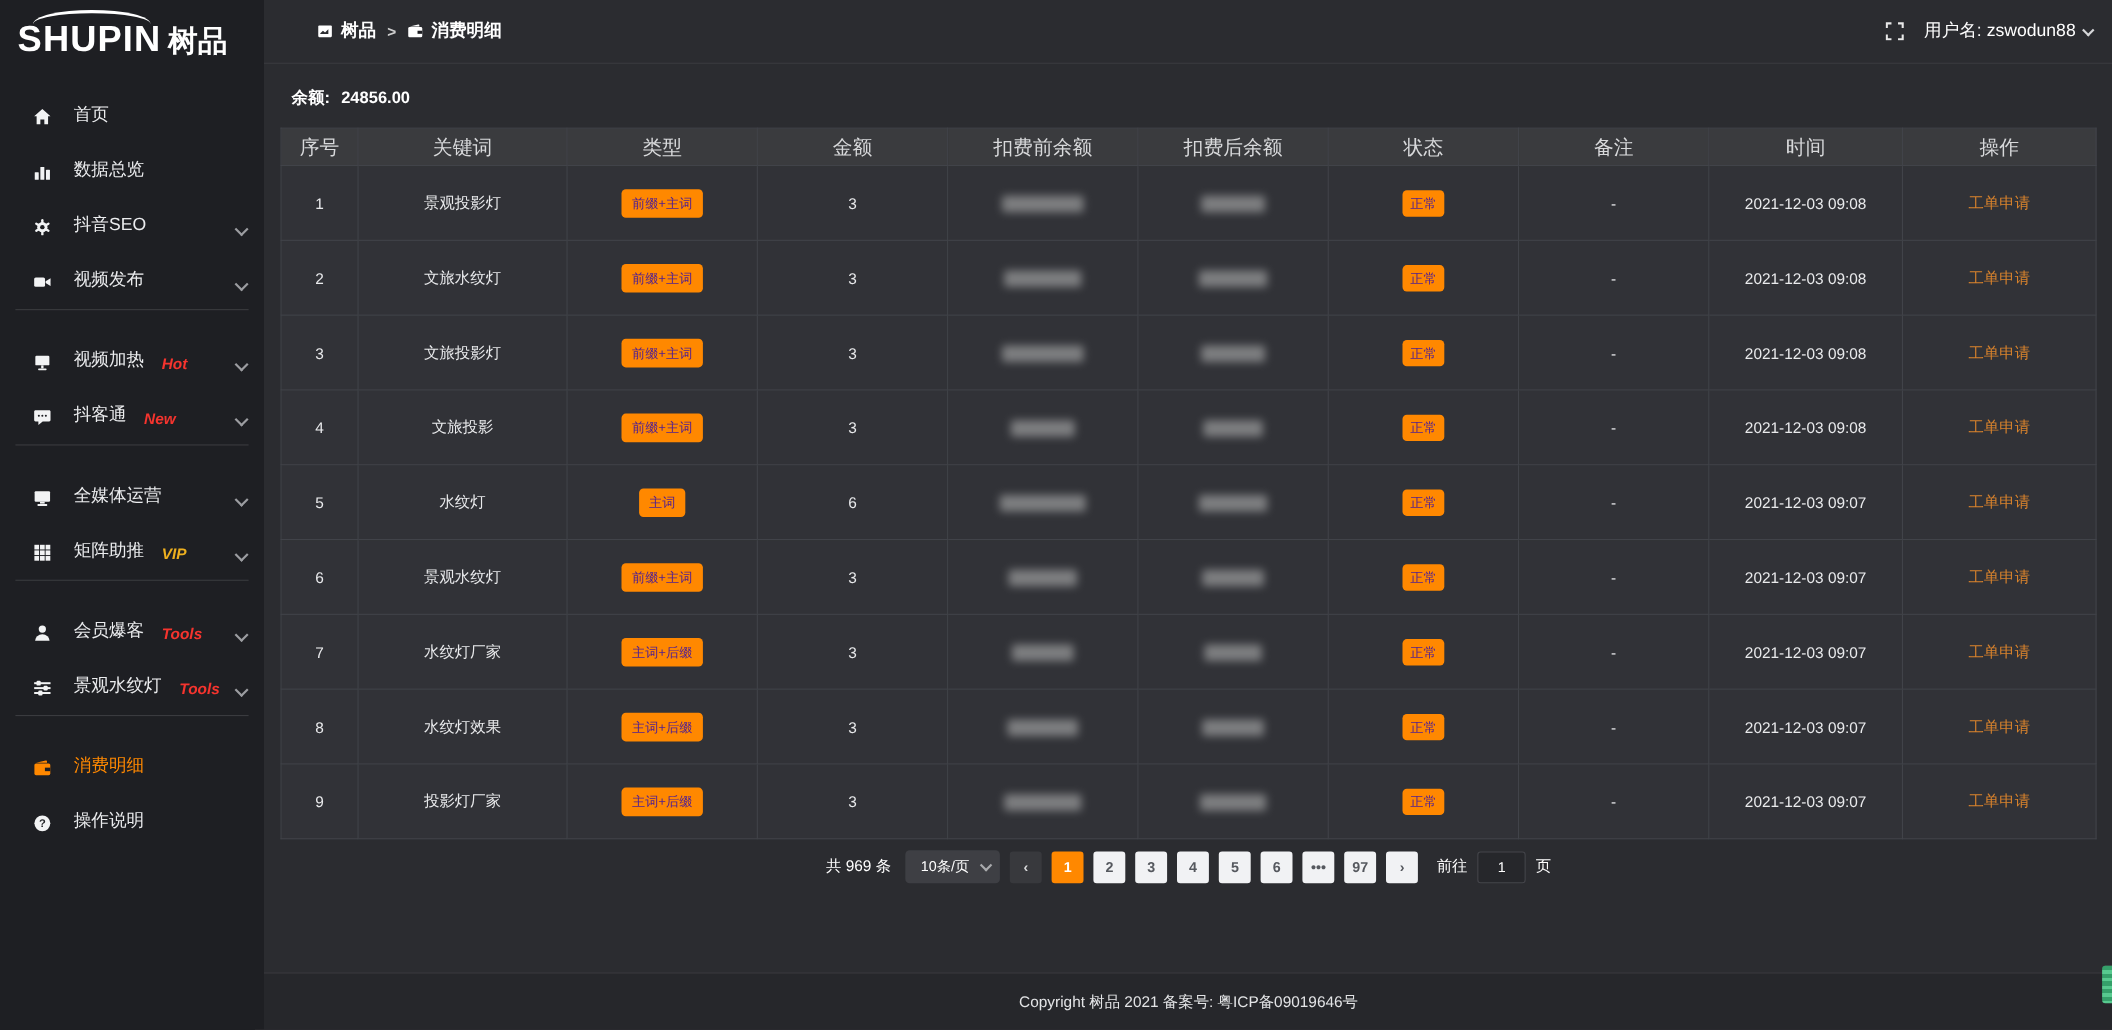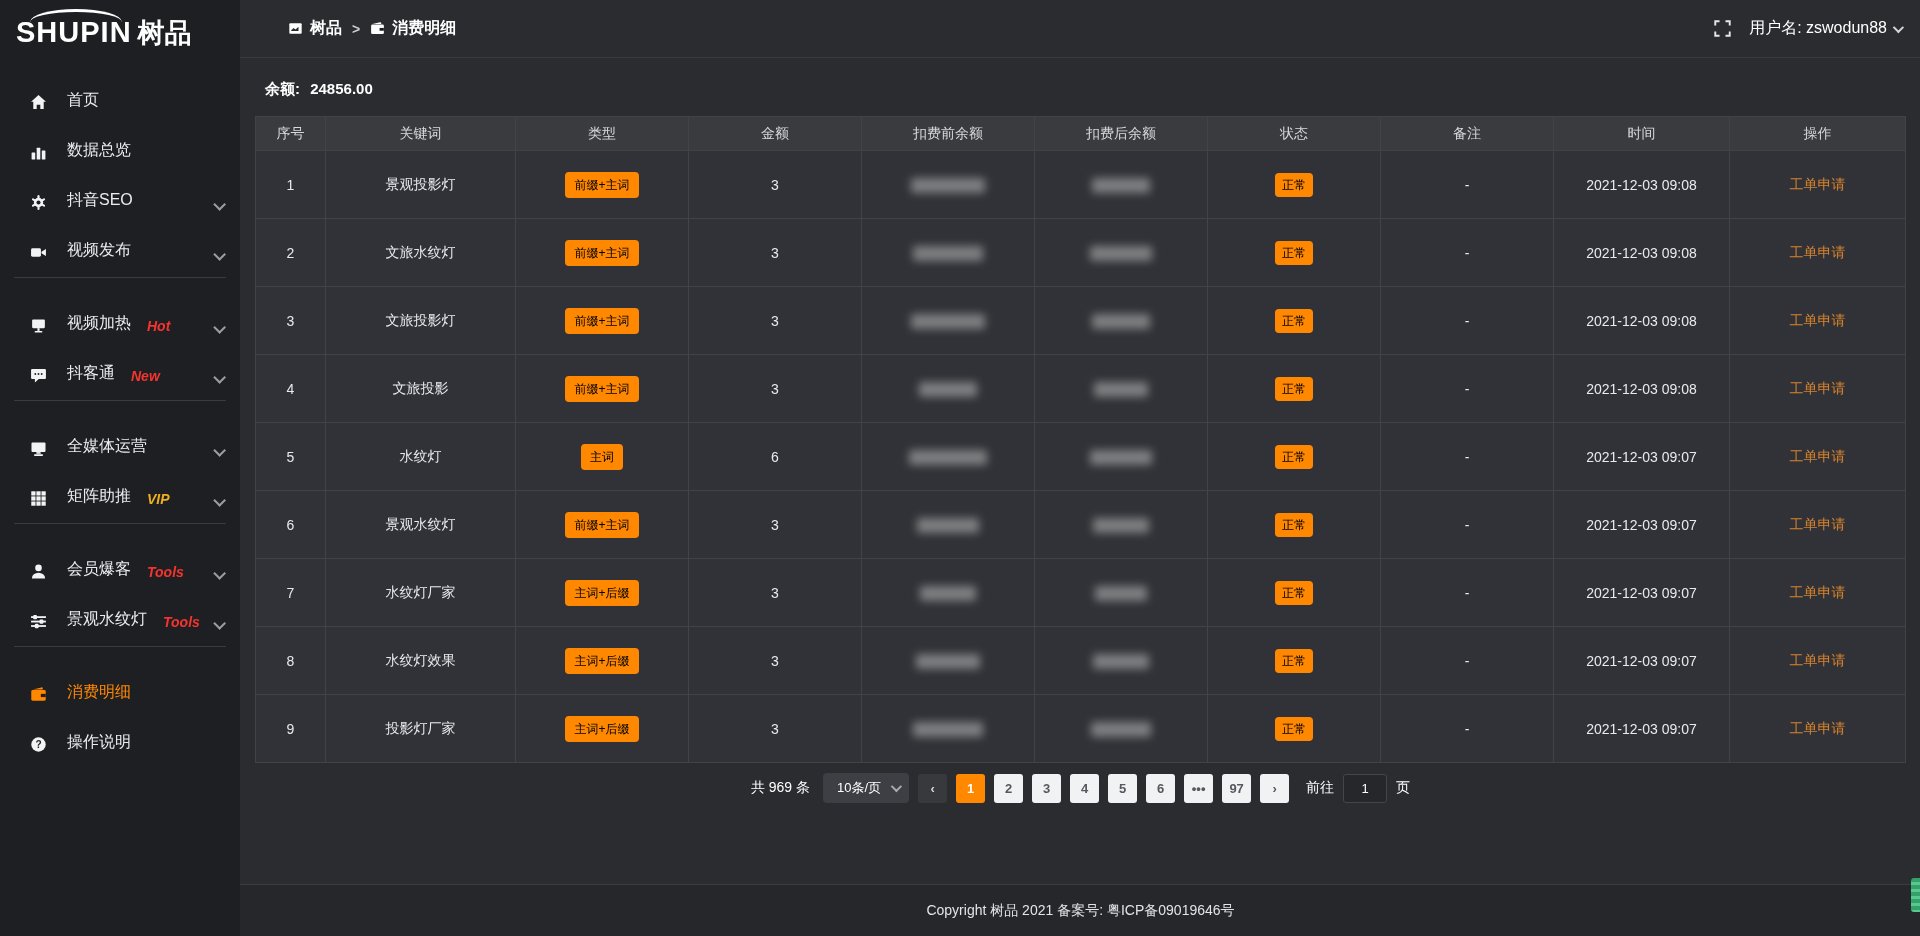--- a/index.html
+++ b/index.html
@@ -15,21 +15,21 @@
     --muted:#cfd0d3;
   }
   *{margin:0;padding:0;box-sizing:border-box;}
   html,body{width:1920px;height:936px;overflow:hidden;}
   body{font-family:"Liberation Sans","DejaVu Sans",sans-serif;background:var(--content-bg);color:var(--text);}
   .app{display:flex;width:100%;height:100%;position:relative;}
 
   
   .sidebar{width:240px;min-width:240px;height:100%;background:var(--sidebar-bg);padding-top:8px;}
   .logo{display:flex;align-items:flex-end;gap:6px;padding:10px 14px 6px 16px;cursor:pointer;}
-  .logo-en{font-size:29px;font-weight:bold;letter-spacing:1px;color:#fff;line-height:1;position:relative;}
+  .logo-en{font-size:33px;font-weight:bold;letter-spacing:1px;color:#fff;line-height:1;position:relative;}
   .logo-en:before{content:"";position:absolute;left:14px;right:10px;top:-9px;height:10px;border-top:3px solid #fff;border-radius:50% 50% 0 0/100% 100% 0 0;}
   .logo-cn{font-size:27px;font-weight:bold;color:#fff;line-height:1;}
   .menu{margin-top:18px;}
   .menu-item{display:flex;align-items:flex-end;height:40px;margin:10px 0;padding:0 18px 0 30px;font-size:16px;color:#ebecee;cursor:pointer;position:relative;}
   .menu-item .mi-icon{width:17px;height:17px;margin-right:20px;display:inline-flex;color:#f2f3f4;flex:none;}
   .menu-item .mi-icon svg{width:17px;height:17px;}
   .menu-item.active{color:var(--orange);}
   .menu-item.active .mi-icon{color:var(--orange);}
   .mi-tag{font-style:italic;font-weight:bold;font-size:14px;margin-left:16px;}
   .mi-chevron{margin-left:auto;width:9px;height:9px;border-right:2px solid #9c9da1;border-bottom:2px solid #9c9da1;transform:rotate(45deg) translateY(-3px);}
@@ -47,23 +47,23 @@
   .fs-icon{width:17px;height:17px;color:#e8e8e8;cursor:pointer;display:inline-flex;}
   .fs-icon svg{width:17px;height:17px;}
   .user-entry{display:flex;align-items:center;gap:6px;cursor:pointer;}
   .user-chevron{width:8px;height:8px;border-right:2px solid #d6d7d9;border-bottom:2px solid #d6d7d9;transform:rotate(45deg) translateY(-2px);}
 
   
   .main{flex:1;padding:0 15px;display:flex;flex-direction:column;}
   .balance{margin:22px 10px 0;font-size:15px;font-weight:bold;color:#fff;}
   .balance .bal-value{margin-left:6px;text-align:right;}
   table{width:100%;border-collapse:collapse;table-layout:fixed;margin-top:17px;}
-  th{background:var(--th-bg);color:#d8d9db;font-weight:normal;font-size:14px;height:34px;border:1px solid var(--cell-line);}
+  th{background:var(--th-bg);color:#d8d9db;font-weight:normal;font-size:18px;height:34px;border:1px solid var(--cell-line);}
   td{background:var(--td-bg);text-align:center;font-size:14px;height:68px;border:1px solid var(--cell-line);color:var(--text);}
-  .type-badge,.status-badge{display:inline-block;background:var(--orange);color:#000000;font-size:12px;line-height:1;padding:7px 9px;border-radius:4px;}
+  .type-badge,.status-badge{display:inline-block;background:var(--orange);color:#4c1d95;font-size:12px;line-height:1;padding:7px 9px;border-radius:4px;}
   .status-badge{padding:6px 7px;}
   .blur-blob{display:inline-block;height:15px;background:#979899;border-radius:2px;filter:blur(4px);opacity:.75;vertical-align:middle;}
   .action-link{color:var(--link-orange);cursor:pointer;font-size:14px;}
 
   
   .pagination{display:flex;align-items:center;justify-content:center;gap:9px;margin-top:10px;font-size:14px;color:#fff;}
   .pg-total{margin-right:4px;}
   .pg-size{display:flex;align-items:center;gap:10px;background:#3e3f44;border-radius:4px;height:30px;padding:0 10px 0 14px;font-size:13px;cursor:pointer;}
   .pg-size .user-chevron{border-color:#a9aaad;}
   .pg-btn{min-width:29px;height:29px;display:flex;align-items:center;justify-content:center;background:#f1f2f4;color:#55585e;font-size:13px;font-weight:bold;border-radius:3px;cursor:pointer;}

